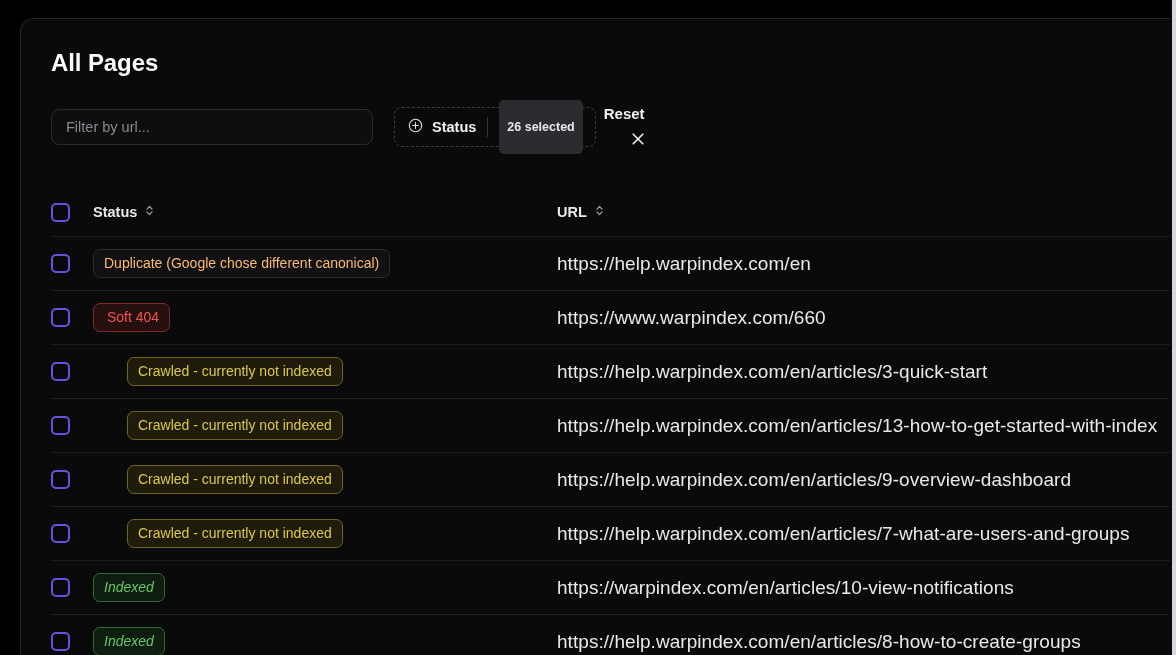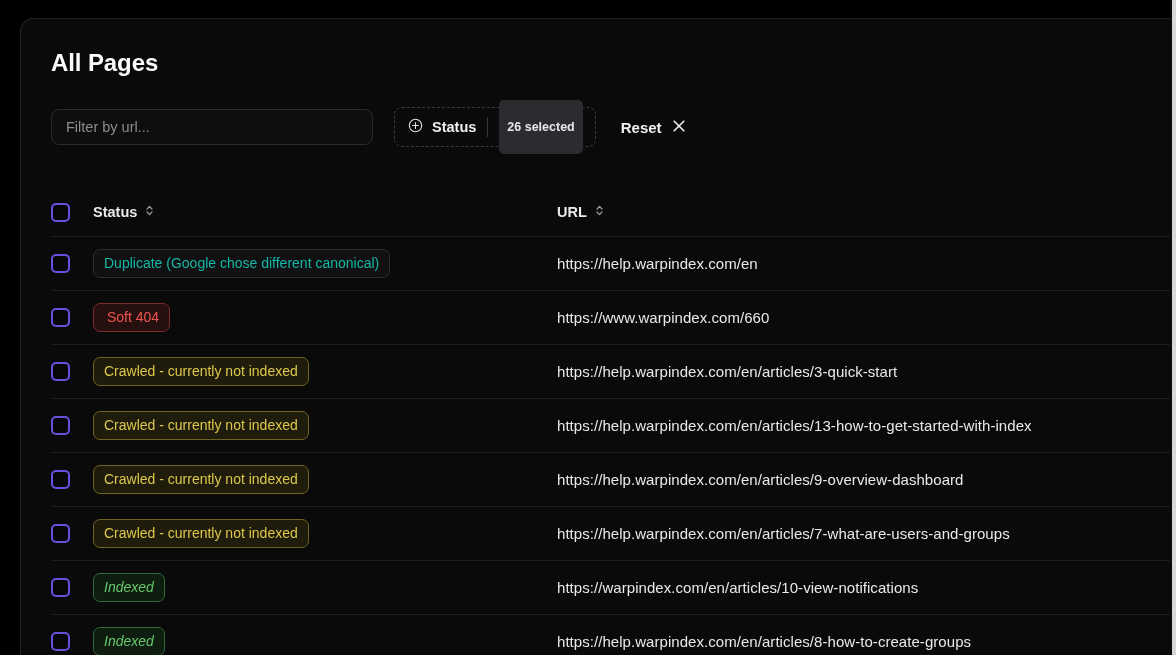--- a/index.html
+++ b/index.html
@@ -124,28 +124,29 @@
     background: #2b2b30;
     border-radius: 5px;
     font-size: 12.5px;
     font-weight: bold;
     color: #e7e7ea;
     padding: 20px 8px;
     white-space: nowrap;
   }
 
   #reset-button {
-    margin-left: 25px;
+    margin-left: 8px;
     display: flex;
     align-items: flex-end;
     gap: 10px;
     background: transparent;
     border: none;
     cursor: pointer;
     padding: 0;
+    flex-direction: column;
   }
   #reset-label {
     font-size: 15px;
     font-weight: bold;
     color: #f2f2f4;
   }
   .close-x-icon { display: block; }
 
   
   #pages-table {
@@ -211,44 +212,45 @@
   .status-badge {
     display: inline-block;
     font-size: 14px;
     line-height: 1;
     padding: 6px 10px 7px;
     border-radius: 7px;
     border: 1px solid transparent;
     white-space: nowrap;
   }
   .badge-muted {
-    color: #14b8a6;
+    color: #fdba74;
     border-color: #2c2c31;
     background: #111113;
   }
   .badge-red {
     color: #f2544f;
     border-color: #7e2b2b;
     background: #25100f;
     padding-left: 13px;
   }
   .badge-yellow {
     color: #ddc84b;
     border-color: #6e6420;
     background: #1f1c0c;
+    margin-left: 34px;
   }
   .badge-green {
     color: #64c96a;
     border-color: #2f6a35;
     background: #0f1c10;
     font-style: italic;
   }
 
   .url-text {
-    font-size: 15px;
+    font-size: 19px;
     color: #e9e9ec;
     white-space: nowrap;
     letter-spacing: 0.05px;
   }
 </style>
 </head>
 <body>
 
 <div id="app-shell">
 

